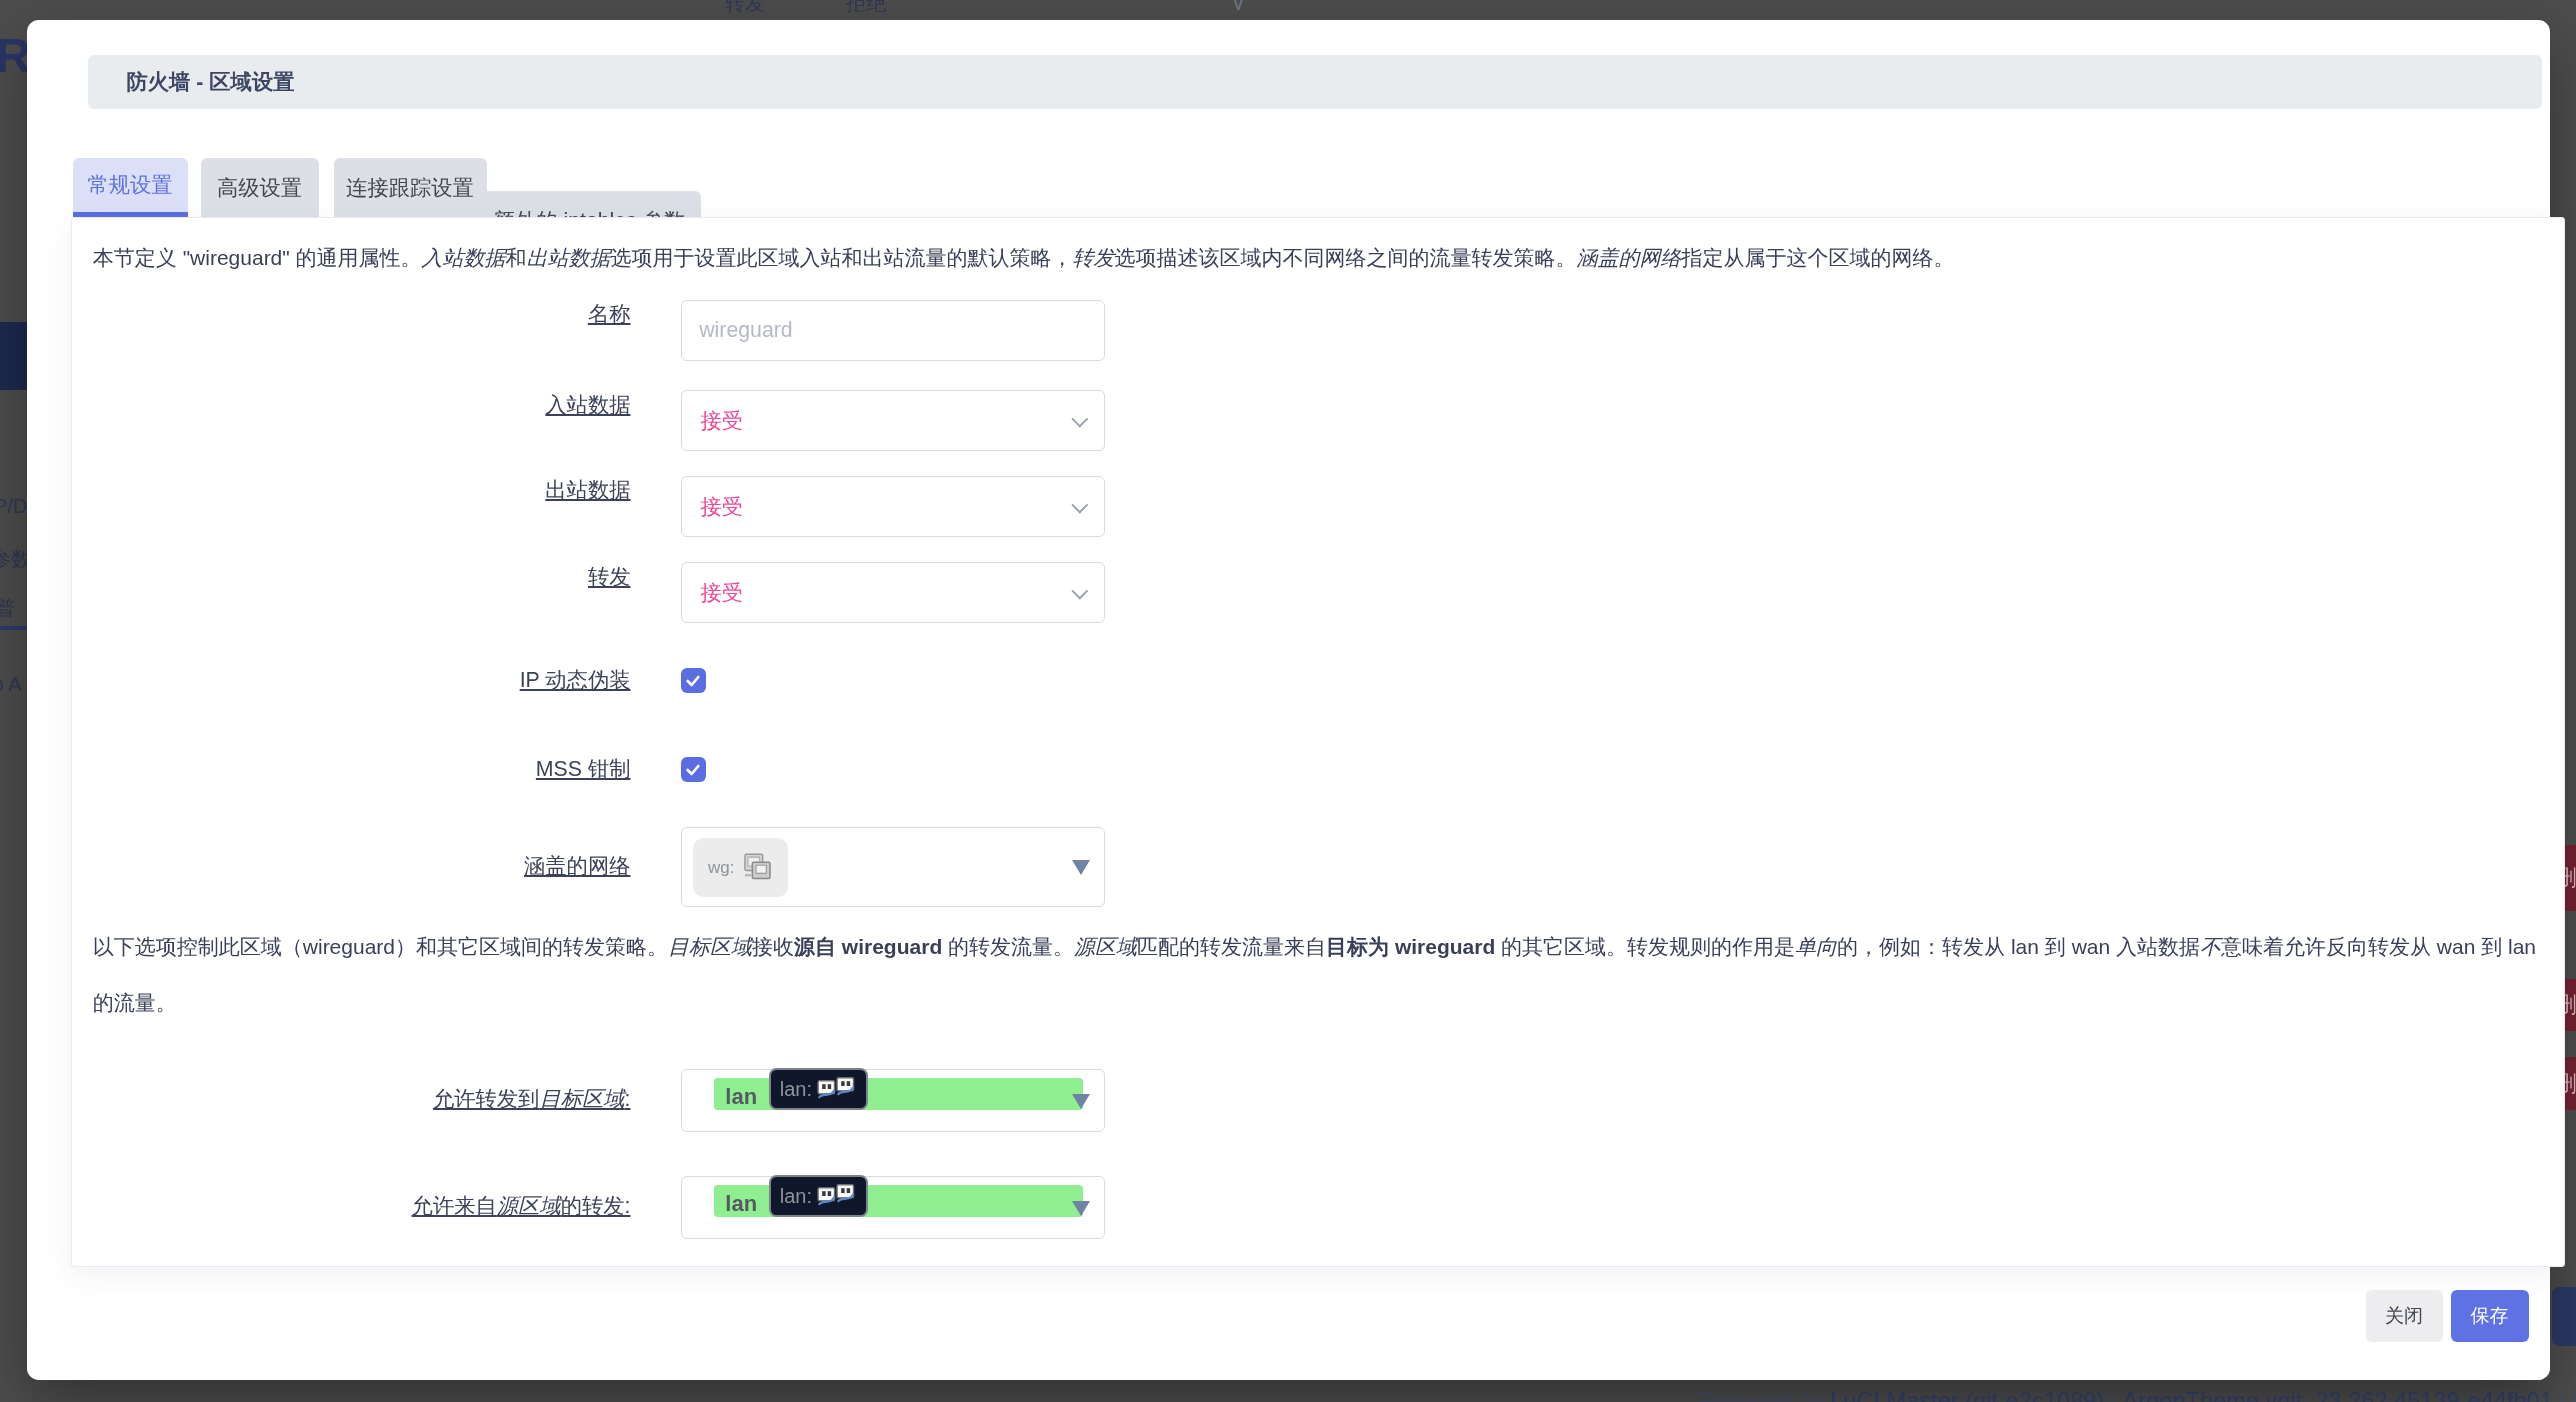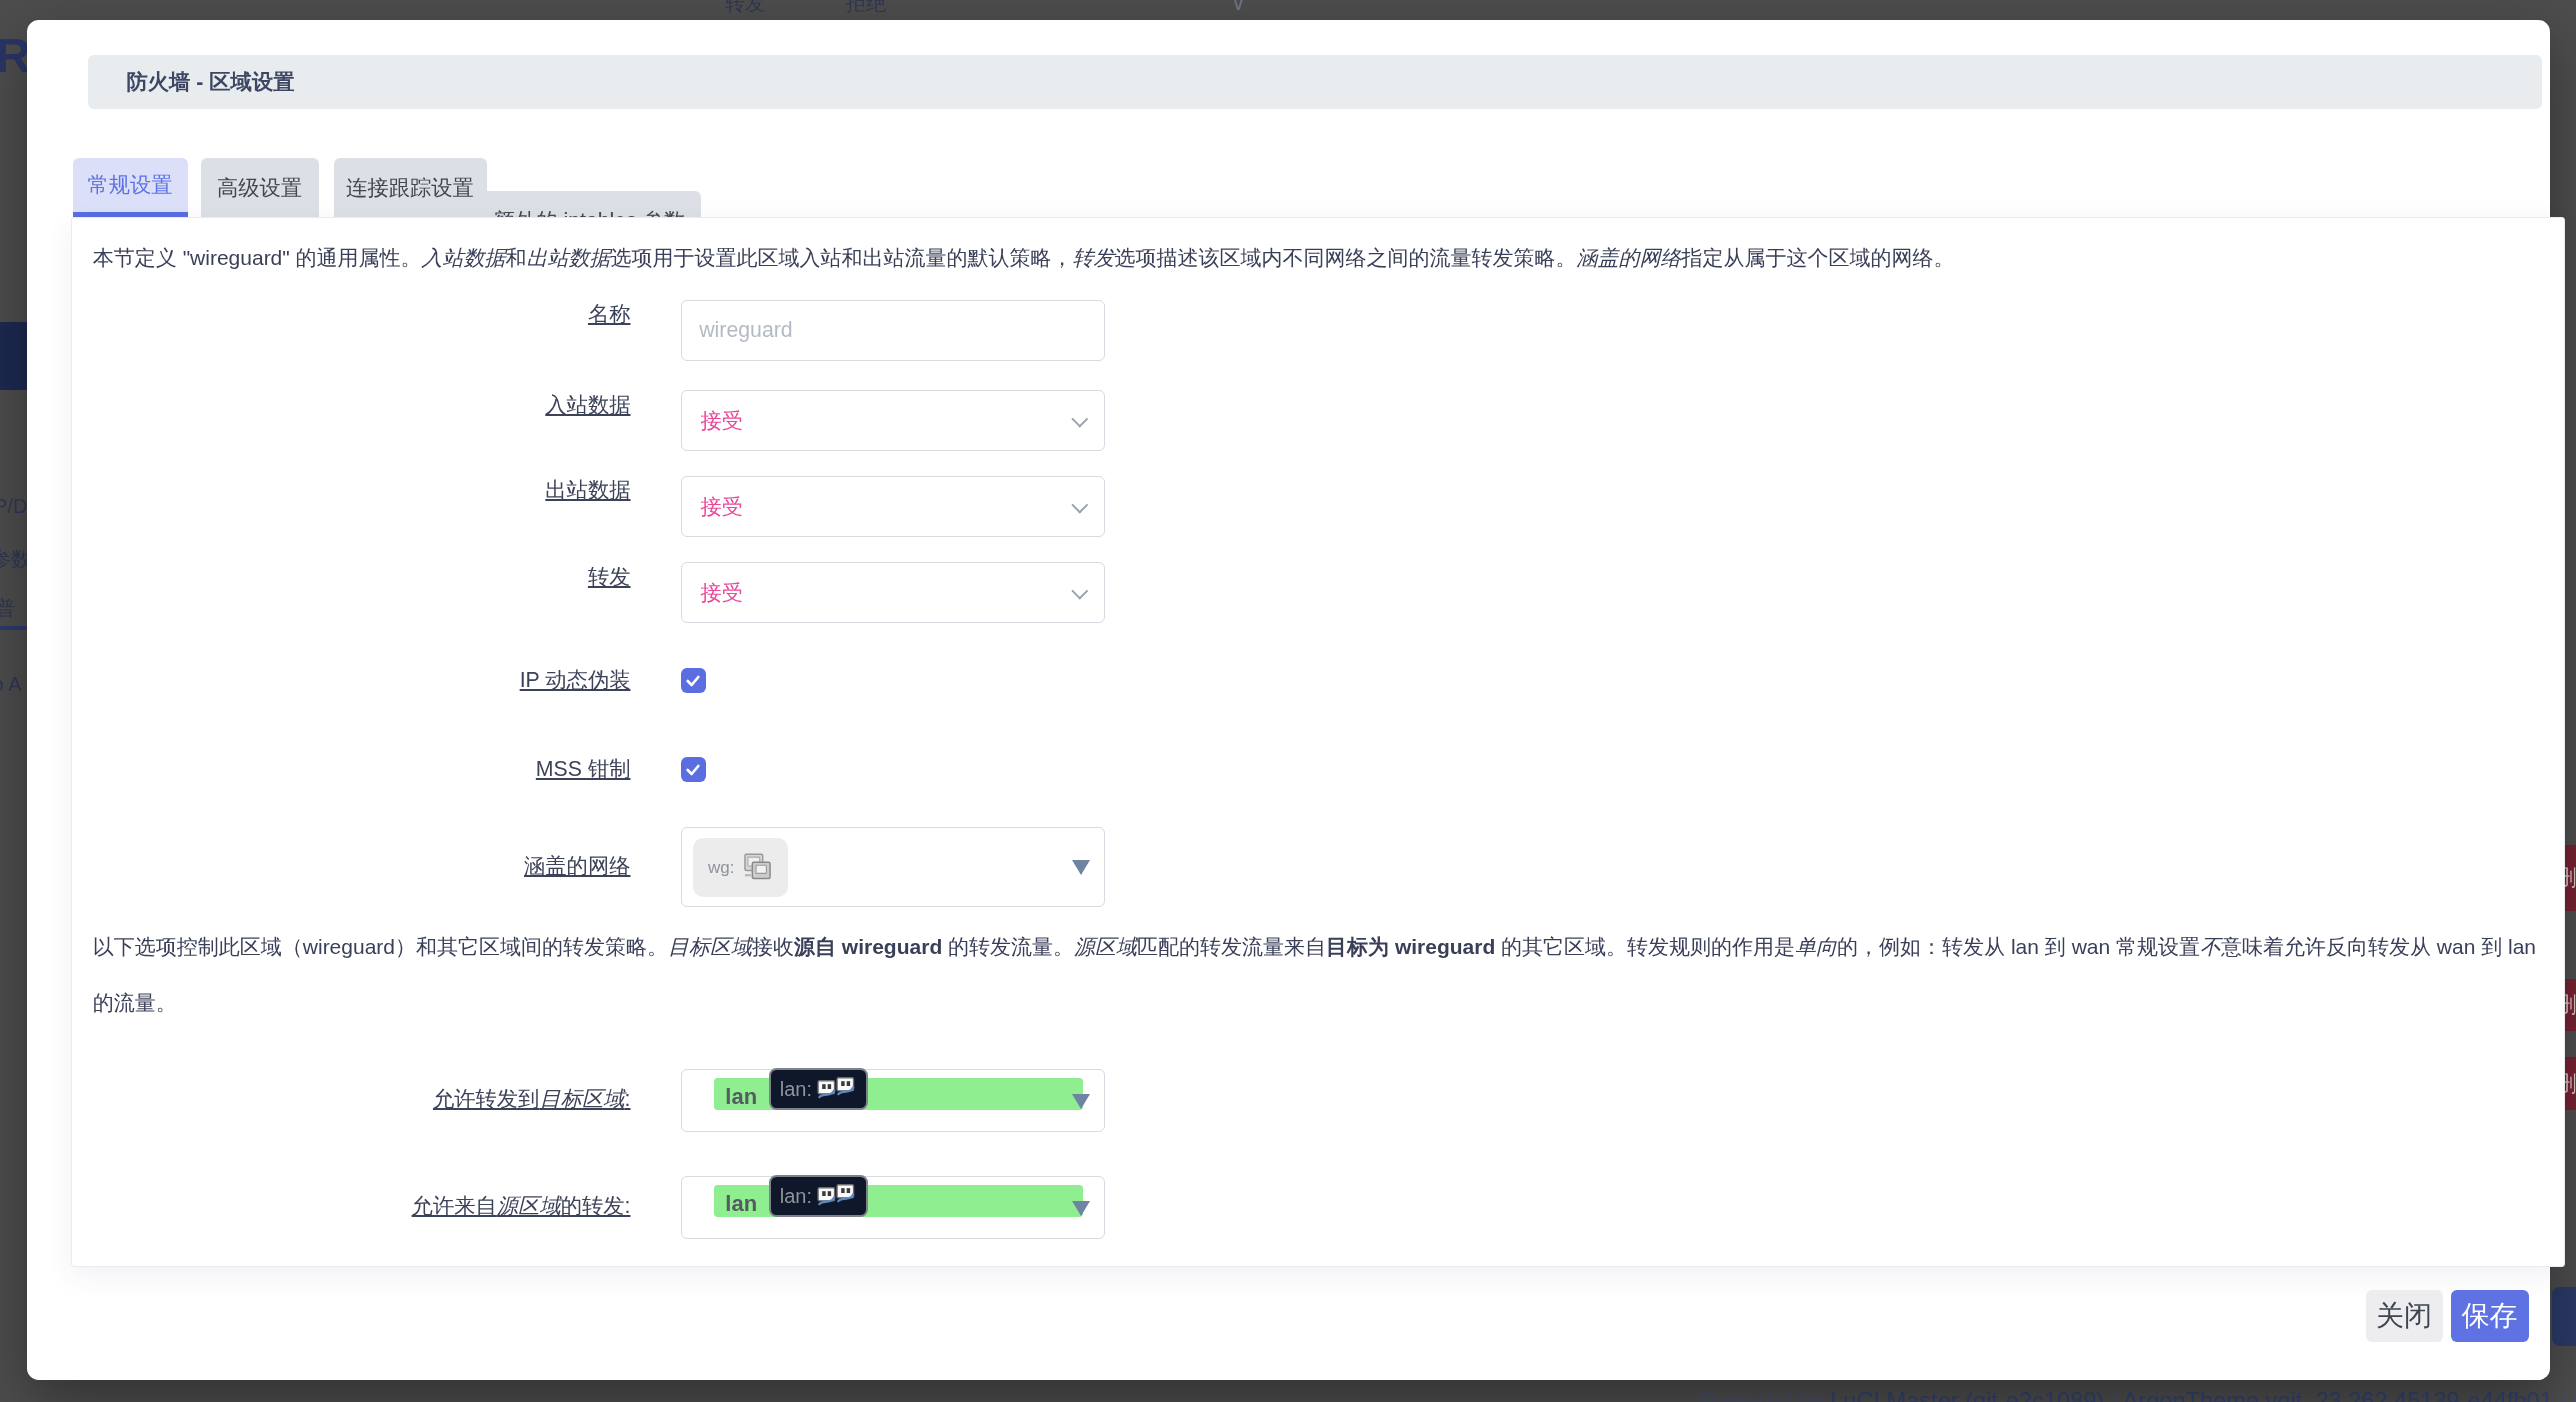--- a/index.html
+++ b/index.html
@@ -41,21 +41,21 @@
        display:flex;align-items:center;justify-content:center;cursor:pointer;}
   .caret{position:absolute;right:13.2px;top:50%;margin-top:-6.6px;width:0;height:0;
          border-left:9.6px solid transparent;border-right:9.6px solid transparent;border-top:15.5px solid #6f84a3;}
   .wgchip{position:absolute;left:11.8px;top:10.3px;height:59px;background:#ececec;border-radius:10.3px;
           display:flex;align-items:center;padding:0 14.7px;font-size:17px;color:#8e939c;gap:7.4px;}
   .greentag{position:absolute;left:32px;top:8px;width:369px;height:32px;background:#8fee8f;border-radius:3.7px;
             display:flex;align-items:flex-end;padding-left:11.8px;box-sizing:border-box;}
   .zname{font-size:22px;font-weight:bold;color:#565b63;}
   .netchip{display:flex;align-items:center;height:38px;background:#0f172a;border:2.2px solid #7e838b;border-radius:7.4px;
            padding:0 8.8px;margin-left:11.8px;font-size:20px;color:#8e939c;gap:4.4px;}
-  .btn{position:absolute;top:1289px;height:52px;line-height:52px;text-align:center;font-size:28px;border-radius:5.9px;cursor:pointer;}
+  .btn{position:absolute;top:1289px;height:52px;line-height:52px;text-align:center;font-size:19px;border-radius:5.9px;cursor:pointer;}
   .btn.close{left:2366px;width:77px;background:#ededef;color:#3f4450;}
   .btn.save{left:2451px;width:78px;background:#5e72e4;color:#ffffff;}
 </style>
 </head>
 <body>
 
 <div id="stage">
 
   <div class="bglogo" style="left:-4.4px;top:26.5px;">R</div>
   <div class="bgfrag" style="left:725px;top:-10.3px;">转发</div>
@@ -133,21 +133,21 @@
             <rect x="4" y="3" width="24" height="22" rx="2" fill="#d6d6d6" stroke="#9a9a9a" stroke-width="2"></rect>
             <rect x="8" y="7" width="16" height="12" rx="1" fill="#efefef" stroke="#aaaaaa" stroke-width="1.5"></rect>
             <rect x="14" y="14" width="24" height="22" rx="2" fill="#cccccc" stroke="#8a8a8a" stroke-width="2"></rect>
             <rect x="19" y="18" width="14" height="11" rx="1" fill="#f2f2f2" stroke="#9a9a9a" stroke-width="1.5"></rect>
             <rect x="4" y="30" width="8" height="3" fill="#b5b5b5"></rect>
           </svg>
         </div>
         <div class="caret"></div>
       </div>
 
-      <div class="desc" style="left:21.3px;top:701px;width:2446px;line-height:56px;"><span>以下选项控制此区域（wireguard）和其它区域间的转发策略。</span><i>目标区域</i><span>接收</span><b>源自 wireguard</b><span> 的转发流量。</span><i>源区域</i><span>匹配的转发流量来自</span><b>目标为 wireguard</b><span> 的其它区域。转发规则的作用是</span><i>单向</i><span>的，例如：转发从 lan 到 wan 常规设置</span><i>不</i><span>意味着允许反向转发从 wan 到 lan 的流量。</span></div>
+      <div class="desc" style="left:21.3px;top:701px;width:2446px;line-height:56px;"><span>以下选项控制此区域（wireguard）和其它区域间的转发策略。</span><i>目标区域</i><span>接收</span><b>源自 wireguard</b><span> 的转发流量。</span><i>源区域</i><span>匹配的转发流量来自</span><b>目标为 wireguard</b><span> 的其它区域。转发规则的作用是</span><i>单向</i><span>的，例如：转发从 lan 到 wan 入站数据</span><i>不</i><span>意味着允许反向转发从 wan 到 lan 的流量。</span></div>
 
       <div class="flabel" style="top:867px;"><span>允许转发到</span><i>目标区域</i><span>:</span></div>
       <div class="ctrl" style="top:851px;height:63px;">
         <div class="greentag">
           <span class="zname">lan</span>
           <span class="netchip">
             <span>lan:</span>
             <svg width="22" height="22" viewBox="0 0 32 32">
                 <rect x="3" y="4" width="24" height="19" rx="2" fill="#fafafa" stroke="#6b6b6b" stroke-width="2"></rect>
                 <rect x="9" y="9" width="5" height="7" fill="#3a3a3a"></rect>

